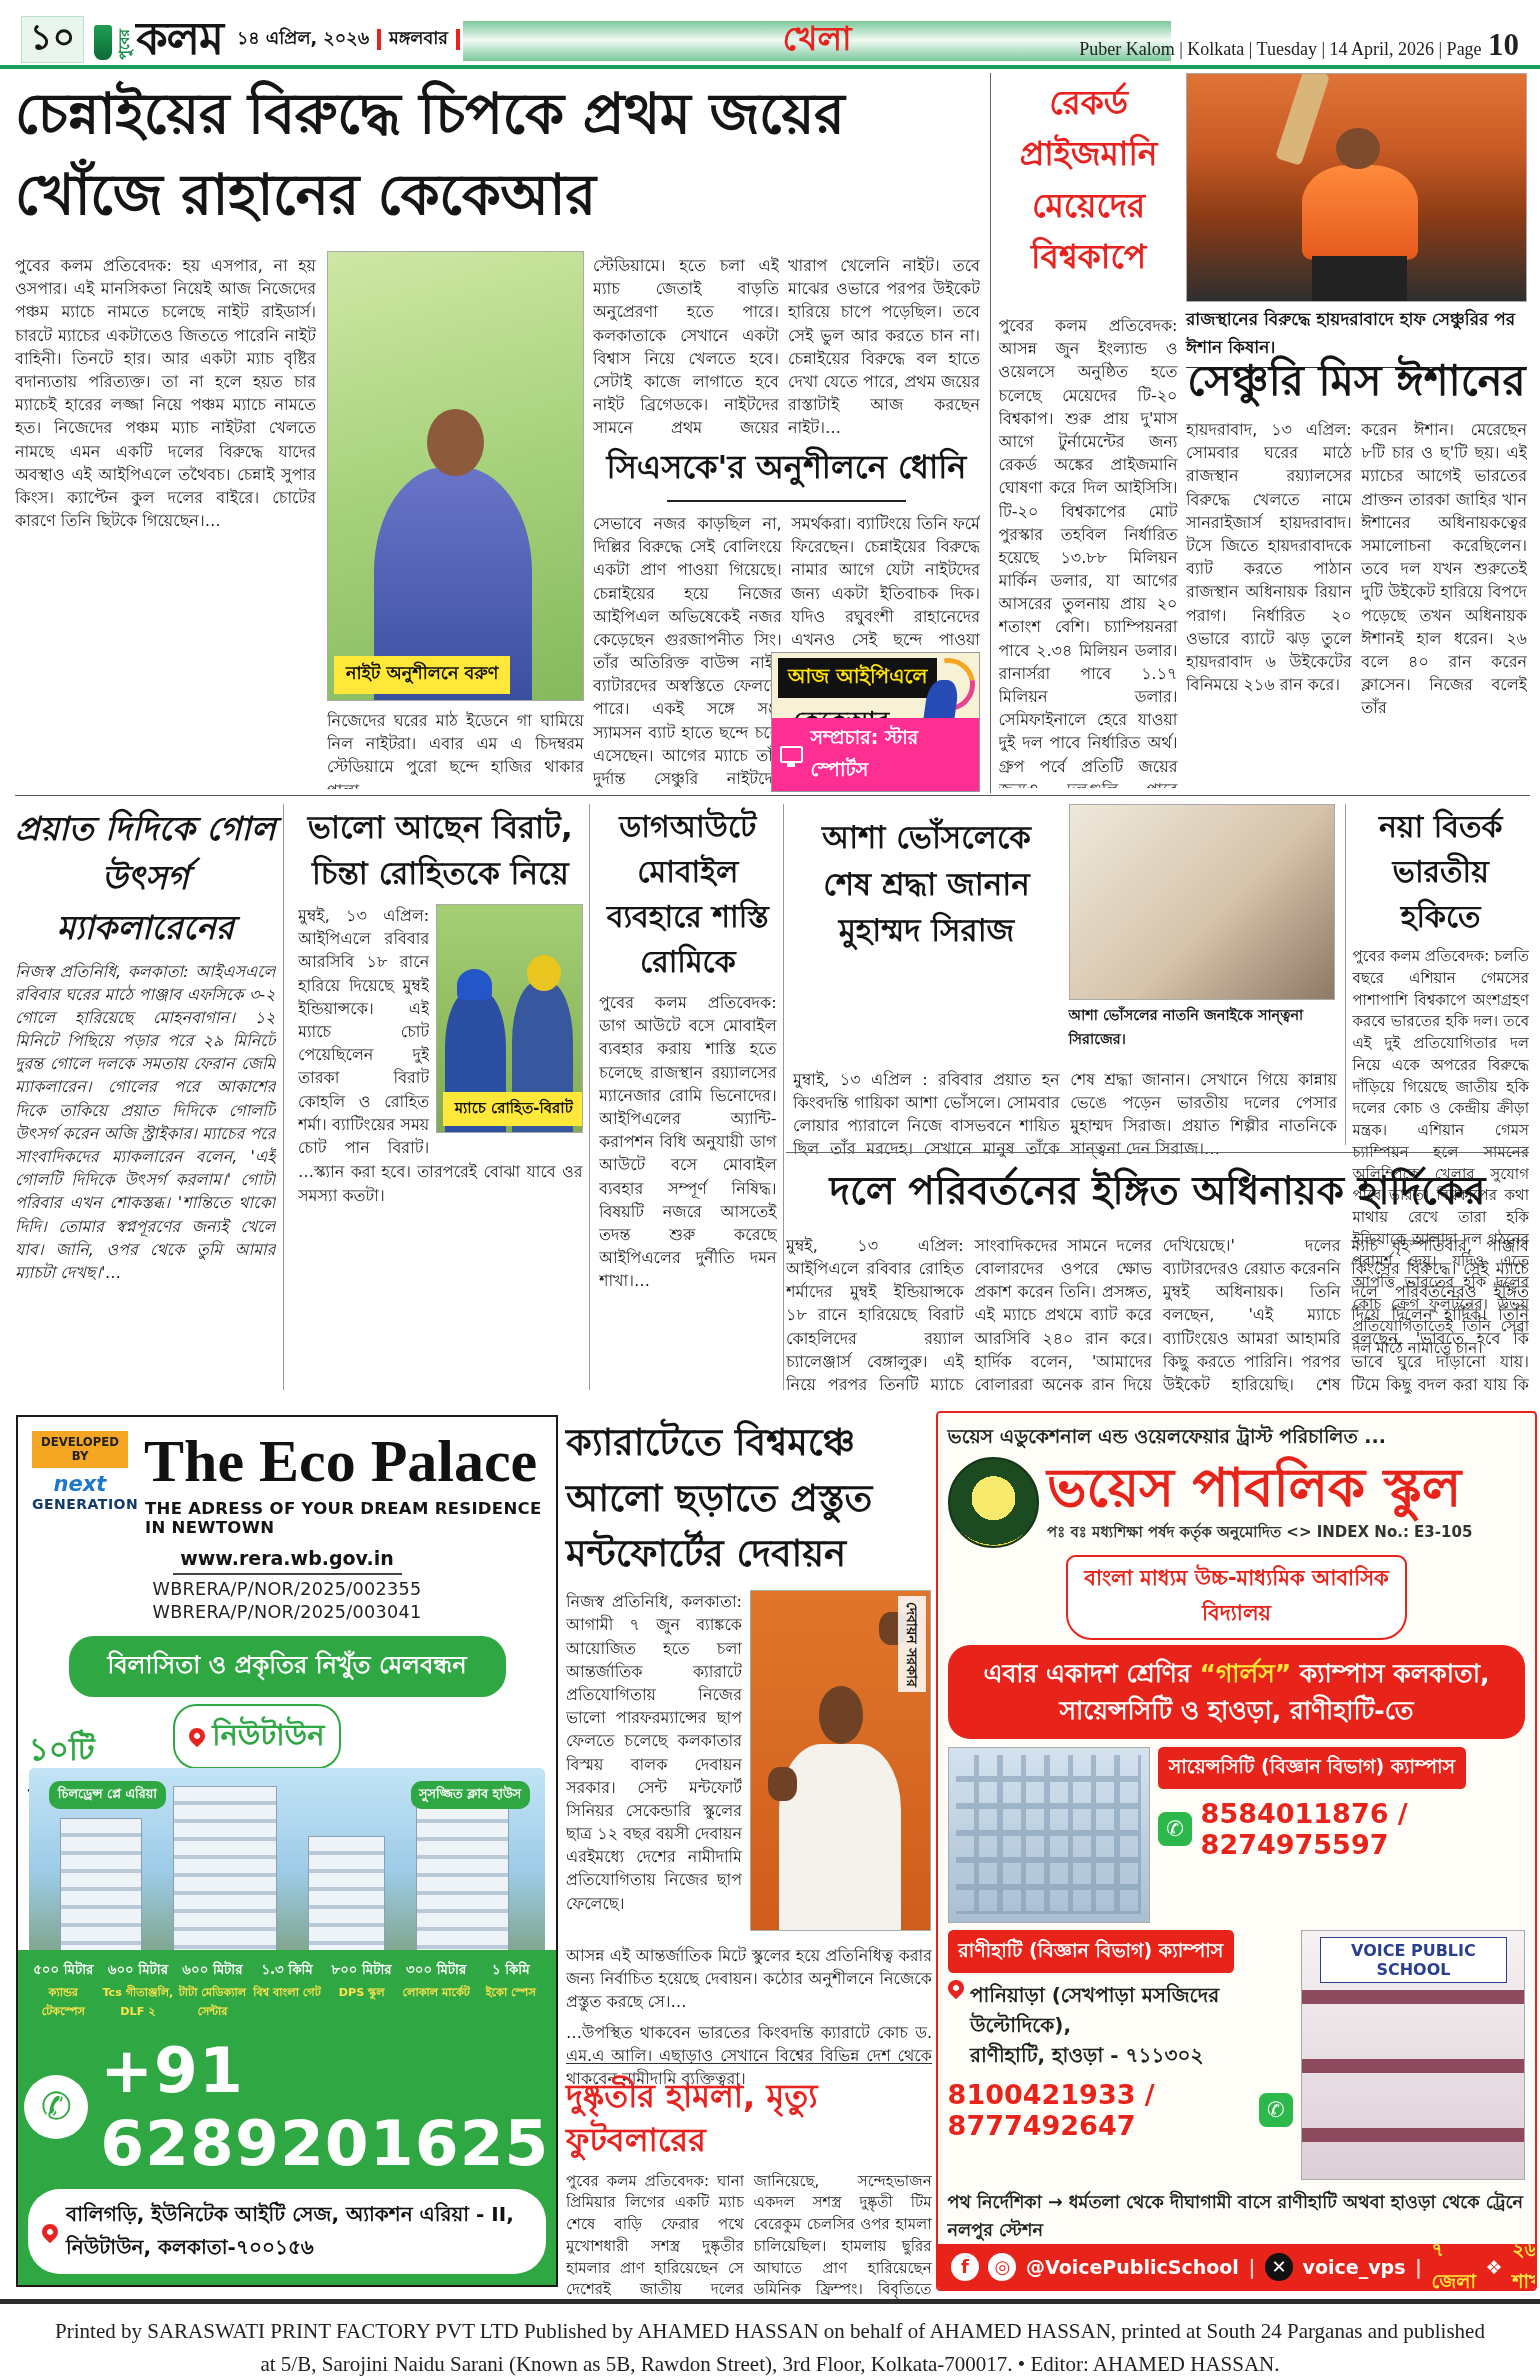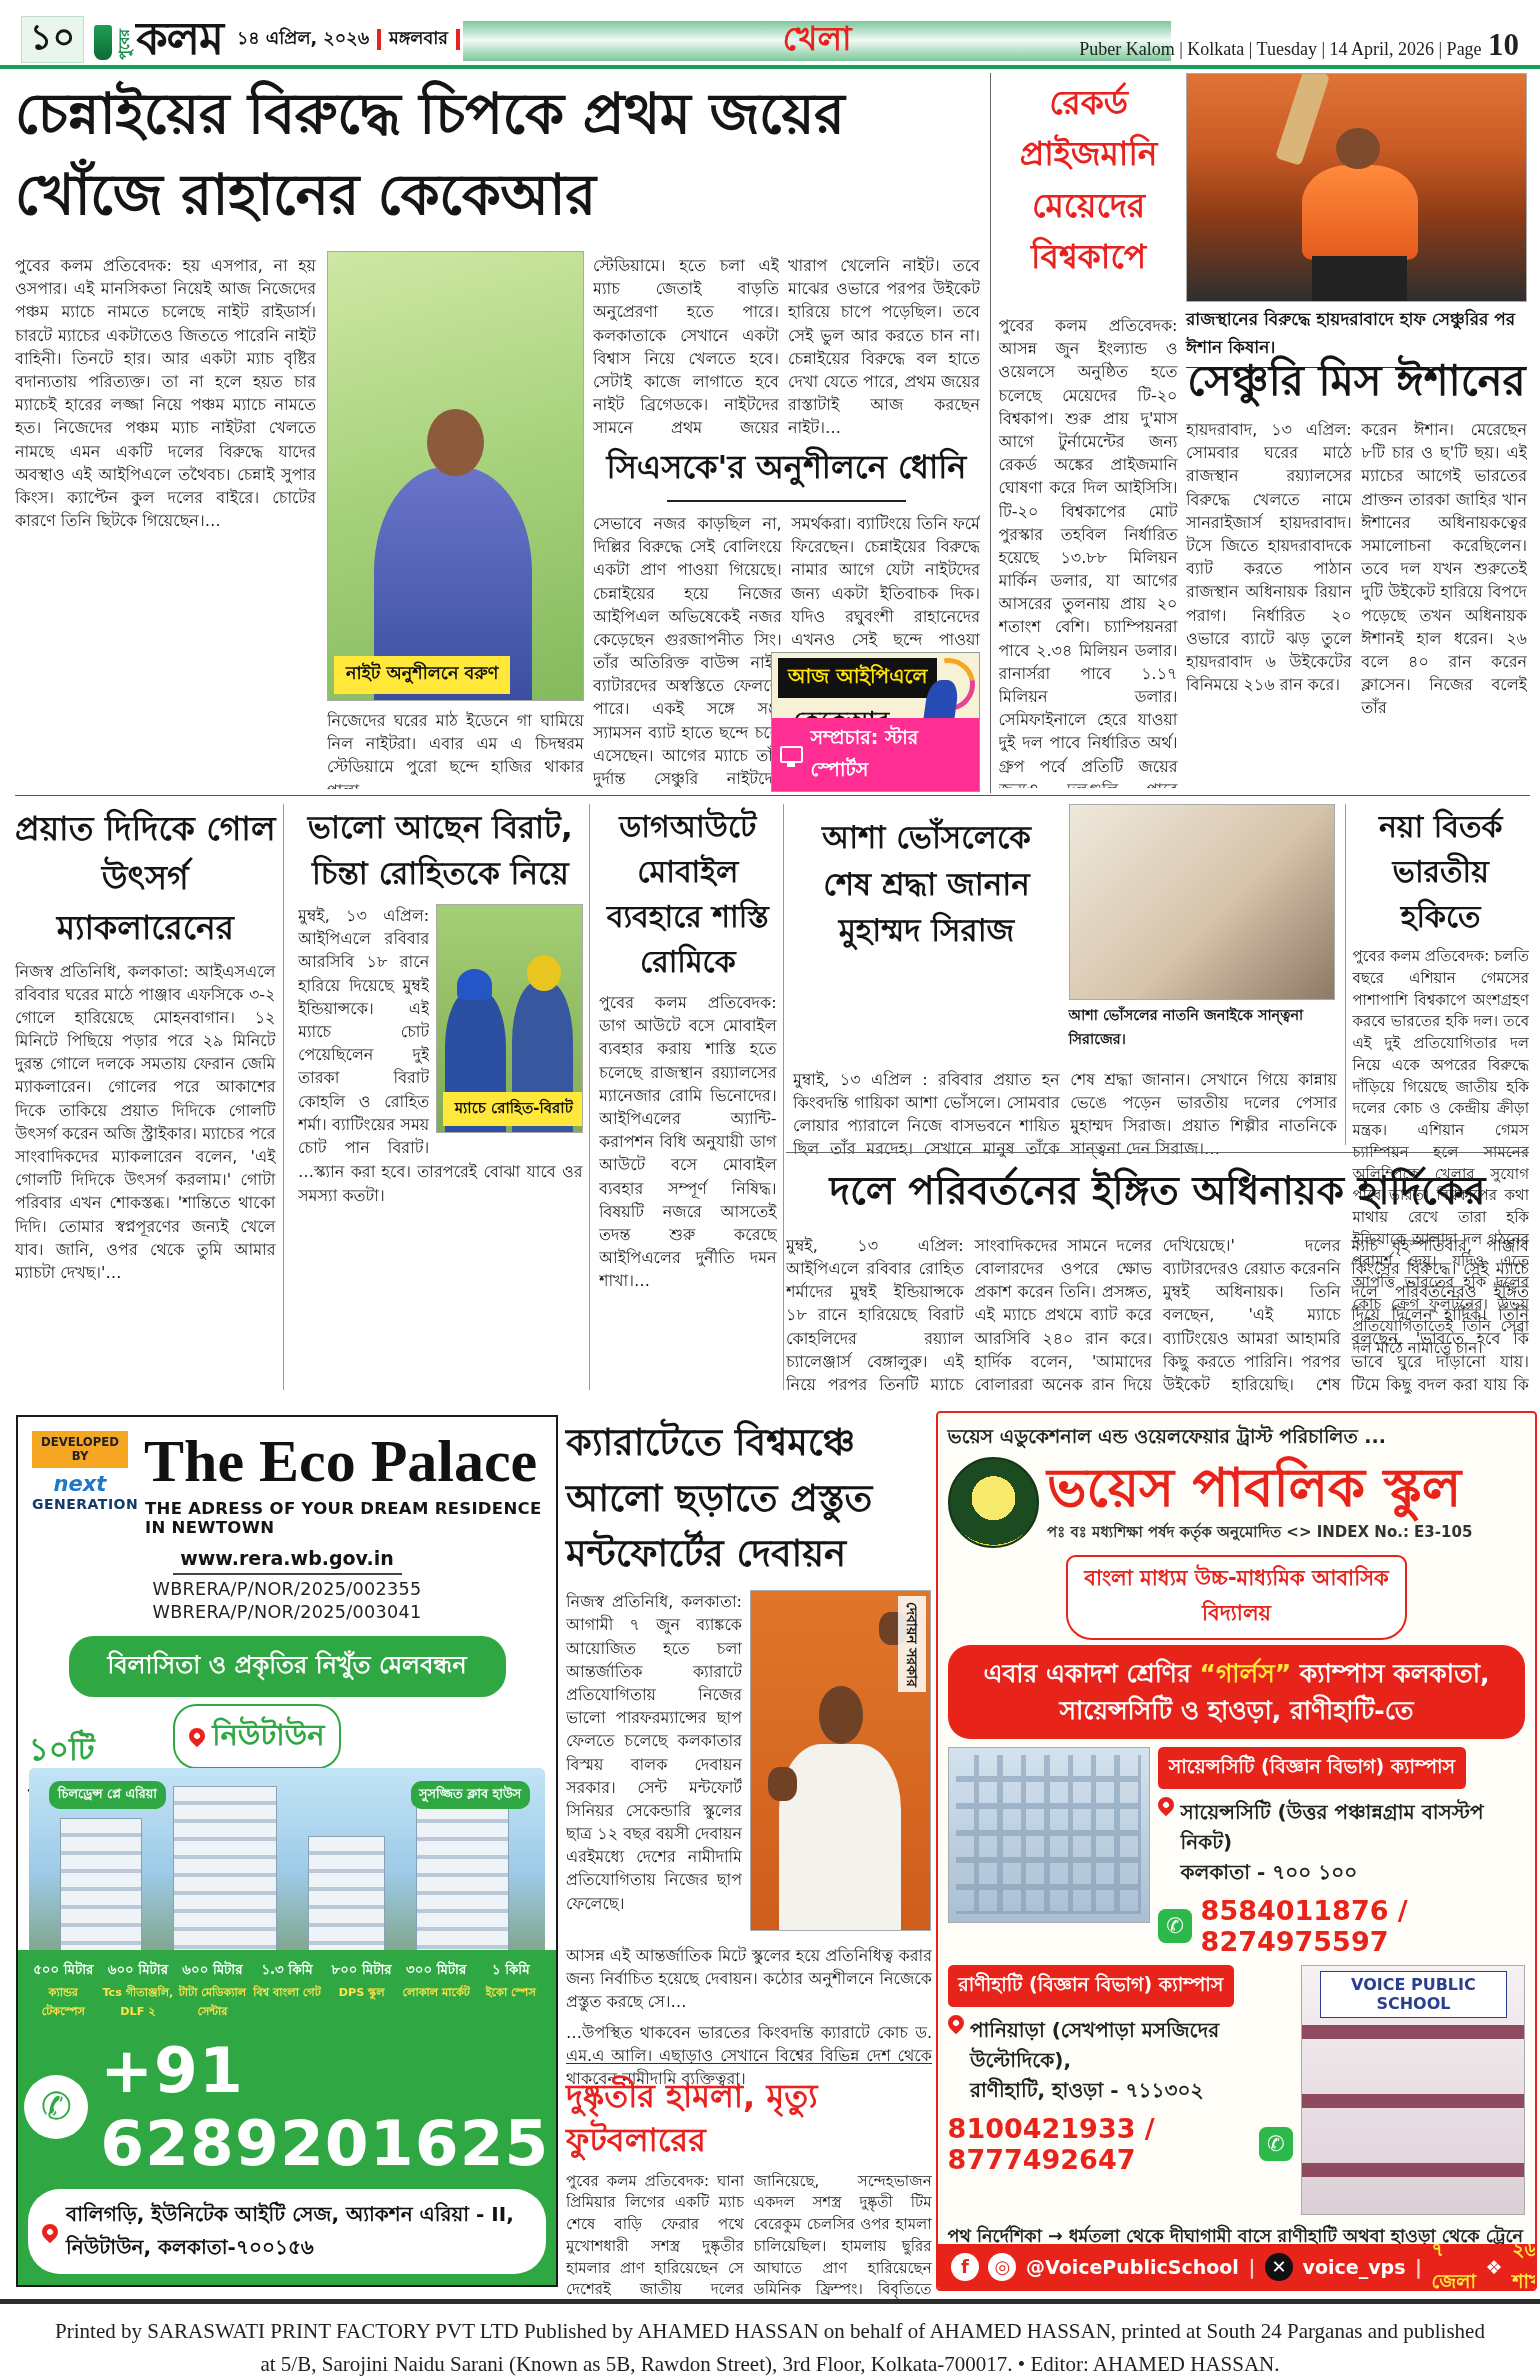--- a/index.html
+++ b/index.html
@@ -61,21 +61,21 @@
   .ishan-legs{position:absolute;bottom:0;left:37%;width:28%;height:20%;background:#222;}
   .ishan-head{position:absolute;bottom:58%;left:44%;width:13%;height:18%;background:#7d4a2c;border-radius:50%;}
   .ishan-bat{position:absolute;bottom:60%;left:30%;width:8%;height:42%;background:#d9b57a;transform:rotate(18deg);border-radius:5.3px;}
   .ishan-cap{position:absolute;left:195px;top:233px;width:341px;font-size:17px;font-weight:800;border-bottom:1.6px solid #333;padding-bottom:5.3px;}
   .ishan-head2{position:absolute;left:195px;top:275px;width:341px;font-size:42px;font-weight:900;text-align:center;}
   .ishan-cols{position:absolute;left:195px;top:345px;width:341px;display:flex;gap:9.6px;}
   .ishan-cols .c{width:166px;height:370px;}
   
   .band{position:absolute;left:15px;top:795px;width:1515px;height:601px;border-top:1.1px solid #555;}
   .band h3{margin:0 0 7.5px 0;font-weight:900;line-height:1.5;text-align:center;}
-  .mA{position:absolute;left:0;top:7.5px;width:269px;height:586px;border-right:1.1px solid #999;padding-right:7.5px;}
+  .mA{position:absolute;left:0;top:7.5px;width:269px;height:586px;border-right:1.1px solid #999;padding-right:7.5px;font-style:italic;}
   .mA h3{font-size:33px;}
   .mB{position:absolute;left:283px;top:7.5px;width:292px;height:586px;border-right:1.1px solid #999;padding-right:6.4px;}
   .mB h3{font-size:31px;}
   .mB-row{display:flex;gap:6.4px;}
   .mB-txt{width:133px;height:250px;}
   .ph-rohit{width:147px;height:229px;background:linear-gradient(#a5cf74,#82ab53);flex:none;}
   .rv-blue{position:absolute;bottom:0;left:6%;width:42%;height:62%;background:#2b4fa3;border-radius:40% 40% 0 0;}
   .rv-red{position:absolute;bottom:0;right:6%;width:42%;height:66%;background:#37589e;border-radius:40% 40% 0 0;}
   .rv-helm{position:absolute;bottom:62%;right:14%;width:24%;height:16%;background:#e8c51f;border-radius:50%;}
   .rv-cap{position:absolute;bottom:58%;left:14%;width:24%;height:14%;background:#2456c8;border-radius:50% 50% 20% 20%;}
@@ -422,25 +422,20 @@
       <span data-interactable="false">এবার একাদশ শ্রেণির</span>
       <span class="y" data-interactable="false">“গার্লস”</span>
       <span data-interactable="false">ক্যাম্পাস কলকাতা, সায়েন্সসিটি ও হাওড়া, রাণীহাটি-তে</span>
     </div>
     <div class="v-row">
       <div class="ph ph-bldg1" data-interactable="false">
           <div class="win" data-interactable="false"></div>
         </div>
       <div>
         <span class="v-chip" data-interactable="false">সায়েন্সসিটি (বিজ্ঞান বিভাগ) ক্যাম্পাস</span>
-        <div class="v-addr">
-            <span class="pin" data-interactable="false"></span>
-          <span><span data-interactable="false">সায়েন্সসিটি (উত্তর পঞ্চান্নগ্রাম বাসস্টপ নিকট)</span><br>
-          <span data-interactable="false">কলকাতা - ৭০০ ১০০</span></span>
-        </div>
         <div class="v-phones">
           <span class="sq" data-interactable="false">✆</span>
           <span class="n" data-interactable="false">8584011876 / 8274975597</span>
         </div>
       </div>
     </div>
     <div class="v-row">
       <div style="flex:1;">
         <span class="v-chip" data-interactable="false">রাণীহাটি (বিজ্ঞান বিভাগ) ক্যাম্পাস</span>
         <div class="v-addr">

